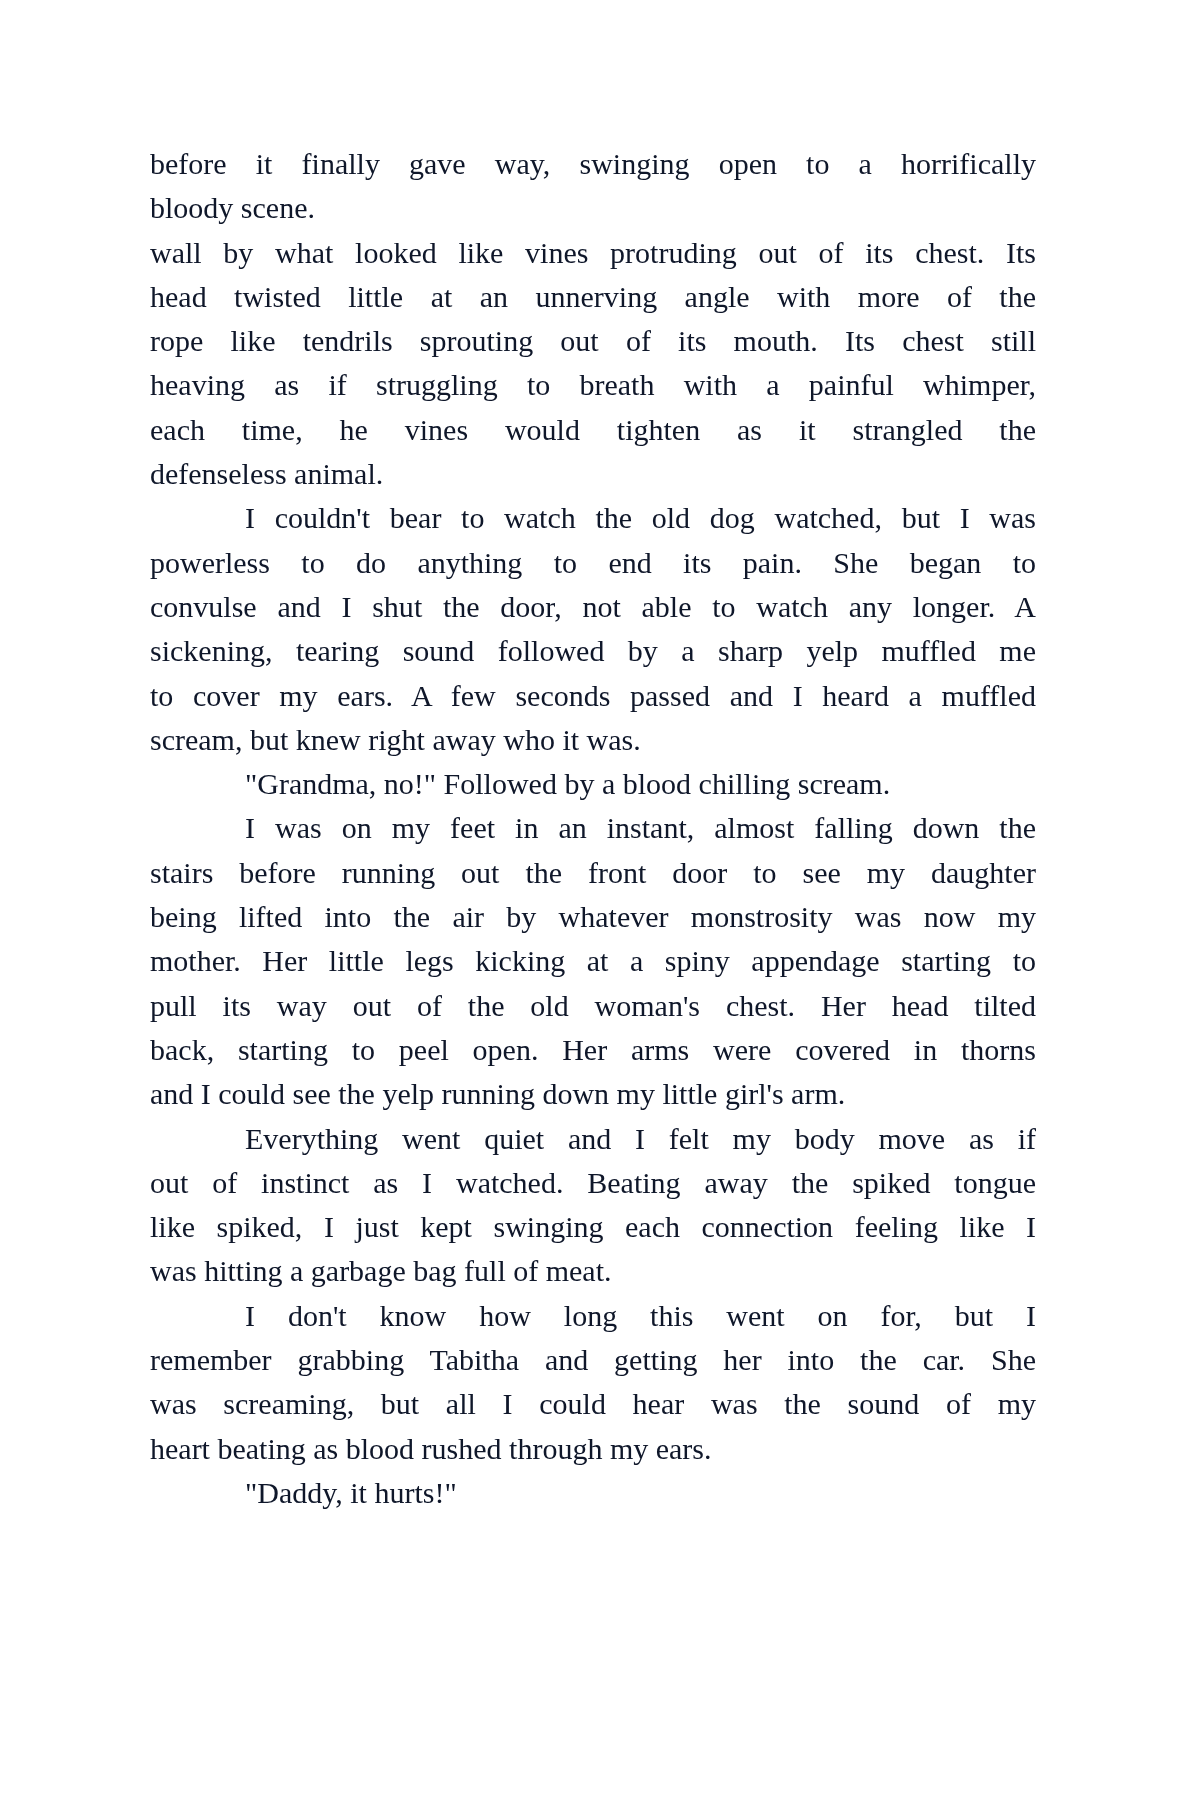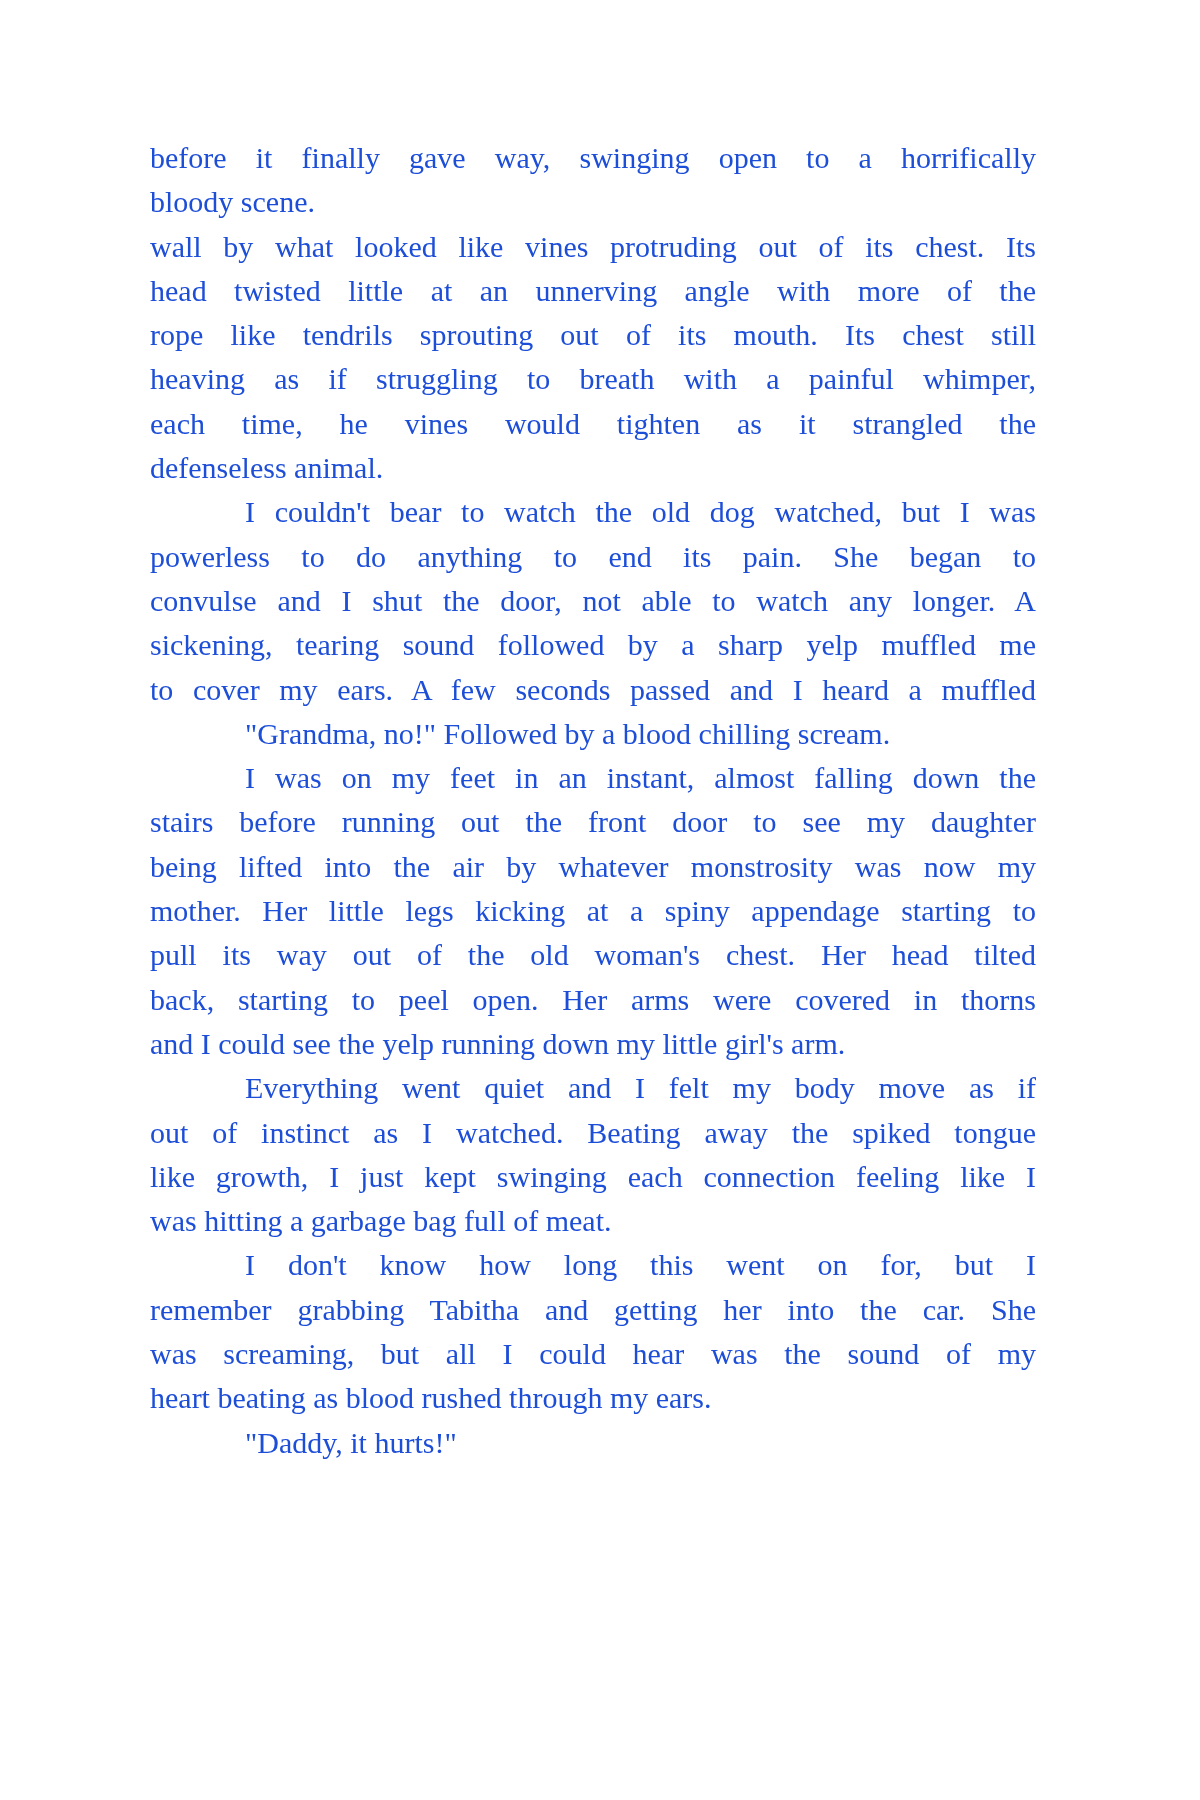--- a/index.html
+++ b/index.html
@@ -10,26 +10,26 @@
   .doc-page {
     position: relative;
     width: 1200px;
     height: 1800px;
     background: #ffffff;
     overflow: hidden;
   }
   .text-block {
     position: absolute;
     left: 150px;
-    top: 136px;
+    top: 142px;
     width: 886px;
     font-family: "Liberation Serif", "DejaVu Serif", serif;
     font-size: 30px;
     line-height: 44.3px;
-    color: #1d4ed8;
+    color: #0f172a;
     font-weight: 400;
   }
   .line {
     text-align: justify;
     text-align-last: justify;
   }
   .line.p-first {
     padding-left: 95px;
   }
   .line.p-last {
@@ -50,34 +50,35 @@
     <div class="line">rope like tendrils sprouting out of its mouth. Its chest still</div>
     <div class="line">heaving as if struggling to breath with a painful whimper,</div>
     <div class="line">each time, he vines would tighten as it strangled the</div>
     <div class="line p-last">defenseless animal.</div>
 
     <div class="line p-first">I couldn't bear to watch the old dog watched, but I was</div>
     <div class="line">powerless to do anything to end its pain. She began to</div>
     <div class="line">convulse and I shut the door, not able to watch any longer. A</div>
     <div class="line">sickening, tearing sound followed by a sharp yelp muffled me</div>
     <div class="line">to cover my ears. A few seconds passed and I heard a muffled</div>
+    <div class="line p-last">scream, but knew right away who it was.</div>
 
     <div class="line p-first p-last">"Grandma, no!" Followed by a blood chilling scream.</div>
 
     <div class="line p-first">I was on my feet in an instant, almost falling down the</div>
     <div class="line">stairs before running out the front door to see my daughter</div>
     <div class="line">being lifted into the air by whatever monstrosity was now my</div>
     <div class="line">mother. Her little legs kicking at a spiny appendage starting to</div>
     <div class="line">pull its way out of the old woman's chest. Her head tilted</div>
     <div class="line">back, starting to peel open. Her arms were covered in thorns</div>
     <div class="line p-last">and I could see the yelp running down my little girl's arm.</div>
 
     <div class="line p-first">Everything went quiet and I felt my body move as if</div>
     <div class="line">out of instinct as I watched. Beating away the spiked tongue</div>
-    <div class="line">like growth, I just kept swinging each connection feeling like I</div>
+    <div class="line">like spiked, I just kept swinging each connection feeling like I</div>
     <div class="line p-last">was hitting a garbage bag full of meat.</div>
 
     <div class="line p-first">I don't know how long this went on for, but I</div>
     <div class="line">remember grabbing Tabitha and getting her into the car. She</div>
     <div class="line">was screaming, but all I could hear was the sound of my</div>
     <div class="line p-last">heart beating as blood rushed through my ears.</div>
 
     <div class="line p-first p-last">"Daddy, it hurts!"</div>
 
   </div>

